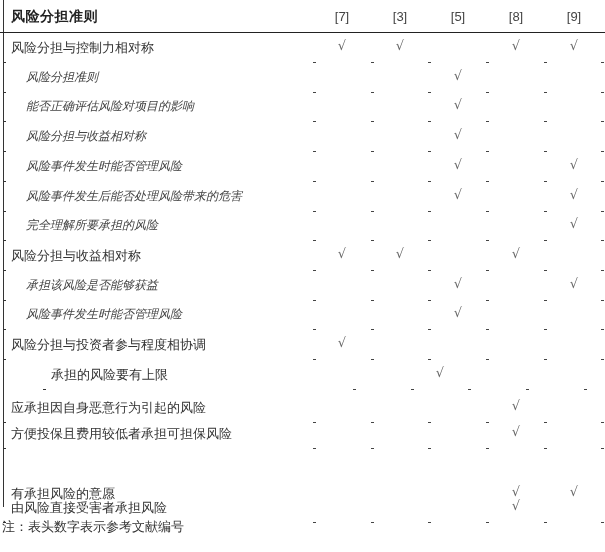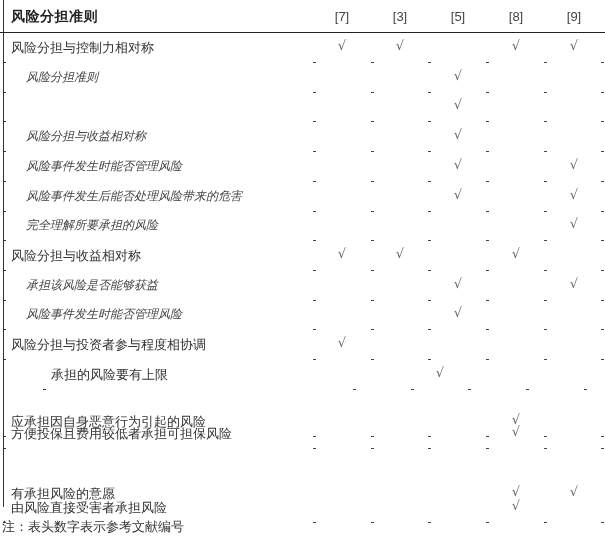--- a/index.html
+++ b/index.html
@@ -79,20 +79,21 @@
         <span class="check" style="left: 458px;">√</span>
         <span class="tick" style="left: 313px; top: 29px;"></span>
         <span class="tick" style="left: 371px; top: 29px;"></span>
         <span class="tick" style="left: 428px; top: 29px;"></span>
         <span class="tick" style="left: 486px; top: 29px;"></span>
         <span class="tick" style="left: 544px; top: 29px;"></span>
         <span class="tick" style="left: 601px; top: 29px;"></span>
         <span class="left-tick" style="top: 29px;"></span>
       </div>
       <div class="row" style="top: 92.4px;">
+        <span class="row-label sub">能否正确评估风险对项目的影响</span>
         <span class="check" style="left: 458px;">√</span>
         <span class="tick" style="left: 313px; top: 29px;"></span>
         <span class="tick" style="left: 371px; top: 29px;"></span>
         <span class="tick" style="left: 428px; top: 29px;"></span>
         <span class="tick" style="left: 486px; top: 29px;"></span>
         <span class="tick" style="left: 544px; top: 29px;"></span>
         <span class="tick" style="left: 601px; top: 29px;"></span>
         <span class="left-tick" style="top: 29px;"></span>
       </div>
       <div class="row" style="top: 122.1px;">
@@ -192,21 +193,21 @@
         <span class="row-label main">承担的风险要有上限</span>
         <span class="check" style="left: 400px;">√</span>
         <span class="tick" style="left: 313px; top: 29px;"></span>
         <span class="tick" style="left: 371px; top: 29px;"></span>
         <span class="tick" style="left: 428px; top: 29px;"></span>
         <span class="tick" style="left: 486px; top: 29px;"></span>
         <span class="tick" style="left: 544px; top: 29px;"></span>
         <span class="tick" style="left: 601px; top: 29px;"></span>
         <span class="left-tick" style="top: 29px;"></span>
       </div>
-      <div class="row" style="top: 407px;">
+      <div class="row" style="top: 393px;">
         <span class="row-label main">应承担因自身恶意行为引起的风险</span>
         <span class="check" style="left: 516px;">√</span>
         <span class="tick" style="left: 313px; top: 29px;"></span>
         <span class="tick" style="left: 371px; top: 29px;"></span>
         <span class="tick" style="left: 428px; top: 29px;"></span>
         <span class="tick" style="left: 486px; top: 29px;"></span>
         <span class="tick" style="left: 544px; top: 29px;"></span>
         <span class="tick" style="left: 601px; top: 29px;"></span>
         <span class="left-tick" style="top: 29px;"></span>
       </div>

